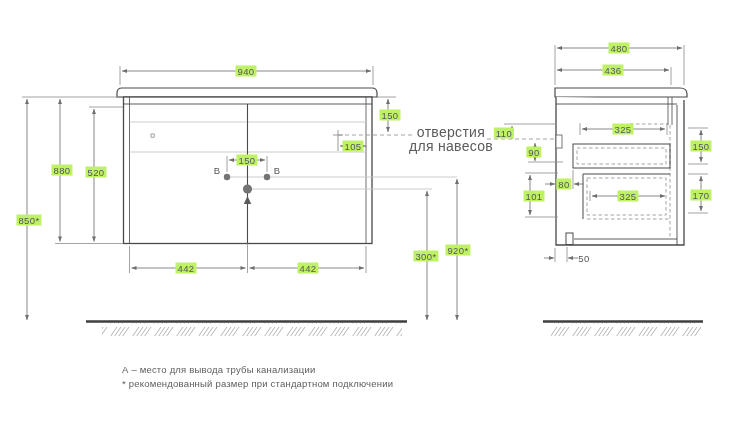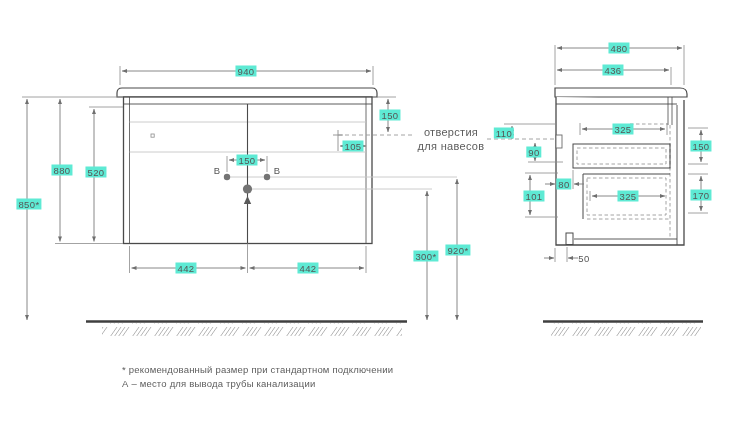--- a/index.html
+++ b/index.html
@@ -1,22 +1,22 @@
 <!DOCTYPE html>
 <html><head>
 <meta charset="utf-8">
 <style>
   html,body{margin:0;padding:0;background:#fff;}
   #stage{position:relative;width:750px;height:428px;background:#fff;overflow:hidden;
          font-family:"Liberation Sans",sans-serif;}
   #stage svg{position:absolute;left:0;top:0;}
   .dim{position:absolute;transform:translate(-50%,-50%);font-size:9.5px;color:#565656;
-       letter-spacing:.4px;background:#5eead4;padding:0 2px;white-space:nowrap;line-height:11px;}
+       letter-spacing:.4px;background:#bef264;padding:0 2px;white-space:nowrap;line-height:11px;}
   .dim.nobg{background:transparent;}
-  .note{position:absolute;transform:translate(-50%,-50%);font-size:11px;color:#5c5c5c;
+  .note{position:absolute;transform:translate(-50%,-50%);font-size:14px;color:#5c5c5c;
         text-align:center;line-height:13.5px;letter-spacing:.3px;white-space:nowrap;}
   #footnotes{position:absolute;left:122px;top:363px;font-size:9.5px;color:#5c5c5c;
              line-height:13.8px;letter-spacing:.2px;}
 </style>
 </head>
 <body>
 
 <div id="stage">
 
 <svg width="750" height="428" viewBox="0 0 750 428">
@@ -132,21 +132,21 @@
 
   <g>
     <path d="M86,321.5 H407" stroke="#3f3f3f" stroke-width="2.6"></path>
     <path d="M543,321.5 H703" stroke="#3f3f3f" stroke-width="2.6"></path>
     <rect x="102" y="323.5" width="300" height="12.5" fill="url(#hatch)"></rect>
     <rect x="551" y="323.5" width="150" height="12.5" fill="url(#hatch)"></rect>
   </g>
 </svg>
 
 <span class="dim" style="left:246px;top:71px">940</span>
-<span class="dim" style="left:29px;top:204px">850*</span>
+<span class="dim" style="left:29px;top:220px">850*</span>
 <span class="dim" style="left:62px;top:170px">880</span>
 <span class="dim" style="left:96px;top:172px">520</span>
 <span class="dim" style="left:390px;top:115px">150</span>
 <span class="dim" style="left:353px;top:146px">105</span>
 <span class="dim" style="left:247px;top:160px">150</span>
 <span class="dim nobg" style="left:217px;top:170px">B</span>
 <span class="dim nobg" style="left:277px;top:170px">B</span>
 <span class="dim" style="left:186px;top:268px">442</span>
 <span class="dim" style="left:308px;top:268px">442</span>
 <span class="dim" style="left:426px;top:256px">300*</span>
@@ -163,17 +163,17 @@
 <span class="dim" style="left:628px;top:196px">325</span>
 <span class="dim" style="left:701px;top:195px">170</span>
 <span class="dim nobg" style="left:584px;top:258px">50</span>
 
 <div class="note" style="left:451px;top:139px">
   <div>отверстия</div>
   <div>для навесов</div>
 </div>
 
 <div id="footnotes">
+  <div>А – место для вывода трубы канализации</div>
   <div>* рекомендованный размер при стандартном подключении</div>
-  <div>А – место для вывода трубы канализации</div>
 </div>
 
 </div>
 
 </body></html>

